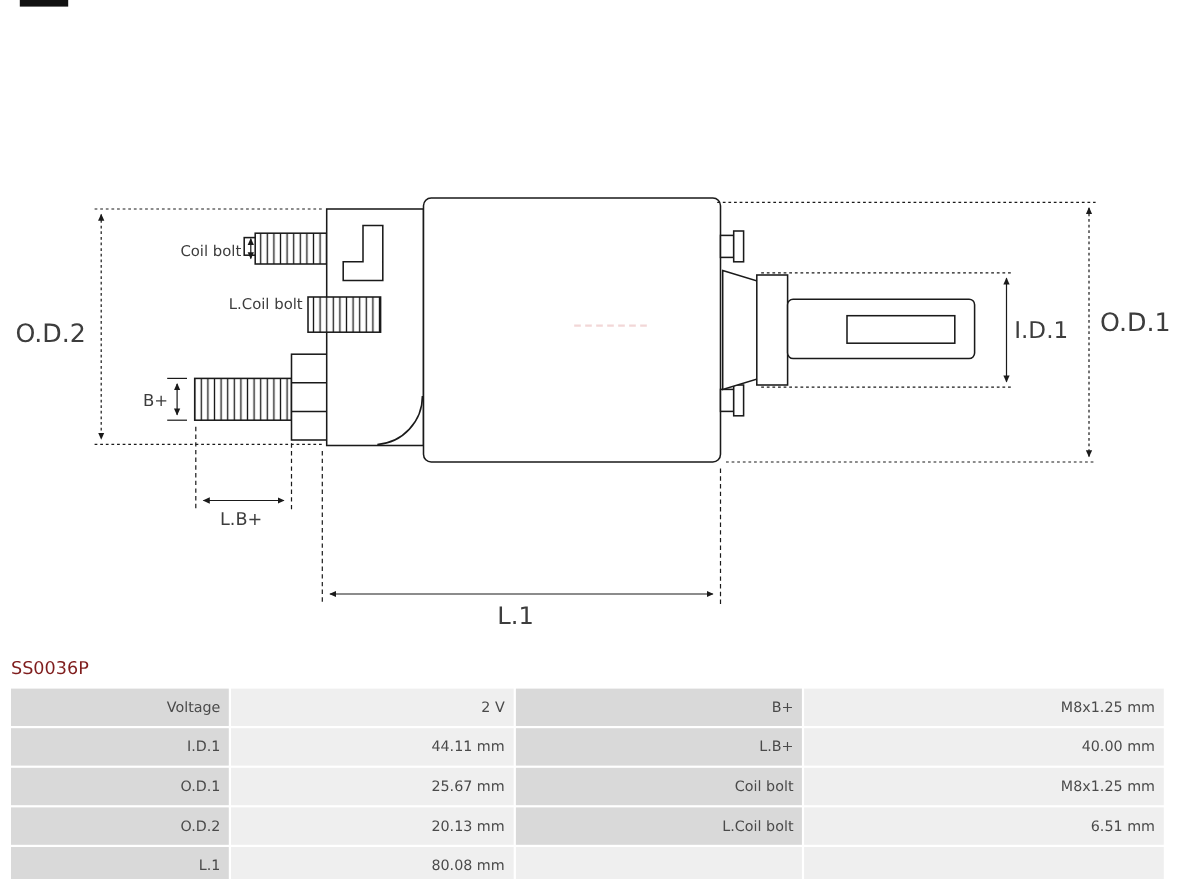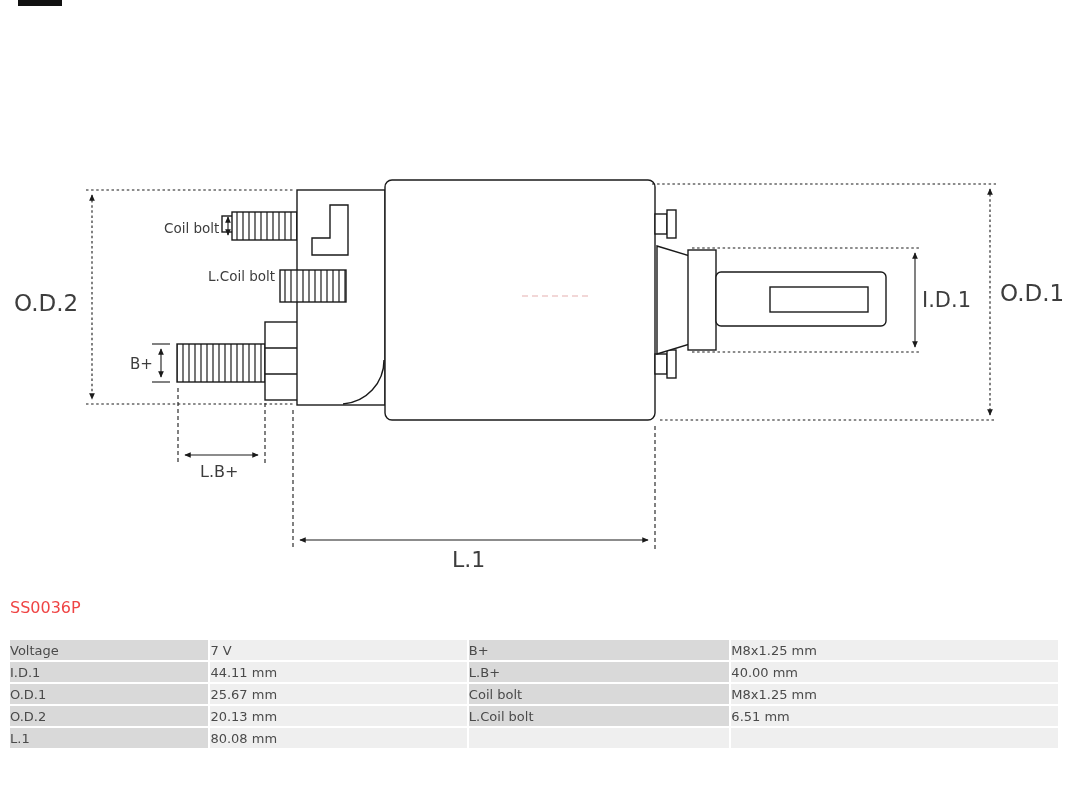--- a/index.html
+++ b/index.html
@@ -21,36 +21,36 @@
 
   
   .dim line { stroke: #1a1a1a; stroke-width: 1.1; fill: none; }
   .dim .dot  { stroke-dasharray: 2.5, 2.6; }
   .dim .dash { stroke-dasharray: 4, 3; }
 
   .dlabel { fill: #3d3d3d; }
 
   
   .part-number {
-    color: #ef4444;
+    color: #7f1d1d;
     font-size: 16px;
-    margin: 6px 0 21px 10px;
+    margin: 6px 0 7px 10px;
   }
   table.spec {
     border-collapse: separate;
     border-spacing: 2px;
     margin-left: 8px;
     width: 1052px;
     table-layout: fixed;
   }
   table.spec td {
-    height: 20px;
+    height: 34px;
     font-size: 13px;
     color: #4a4a4a;
-    text-align: left;
+    text-align: right;
     padding: 0 8px 0 0;
     overflow: hidden;
     white-space: nowrap;
   }
   td.lbl { background: #d9d9d9; }
   td.val { background: #efefef; }
 </style>
 </head>
 <body>
 
@@ -147,21 +147,21 @@
 <table class="spec">
   <colgroup>
     <col style="width:198px">
       <col style="width:256px">
       <col style="width:260px">
       <col style="width:326px">
   </colgroup>
   <tbody>
       <tr>
     <td class="lbl">Voltage</td>
-    <td class="val">7 V</td>
+    <td class="val">2 V</td>
     <td class="lbl">B+</td>
     <td class="val">M8x1.25 mm</td>
   </tr>
   <tr>
     <td class="lbl">I.D.1</td>
     <td class="val">44.11 mm</td>
     <td class="lbl">L.B+</td>
     <td class="val">40.00 mm</td>
   </tr>
   <tr>

